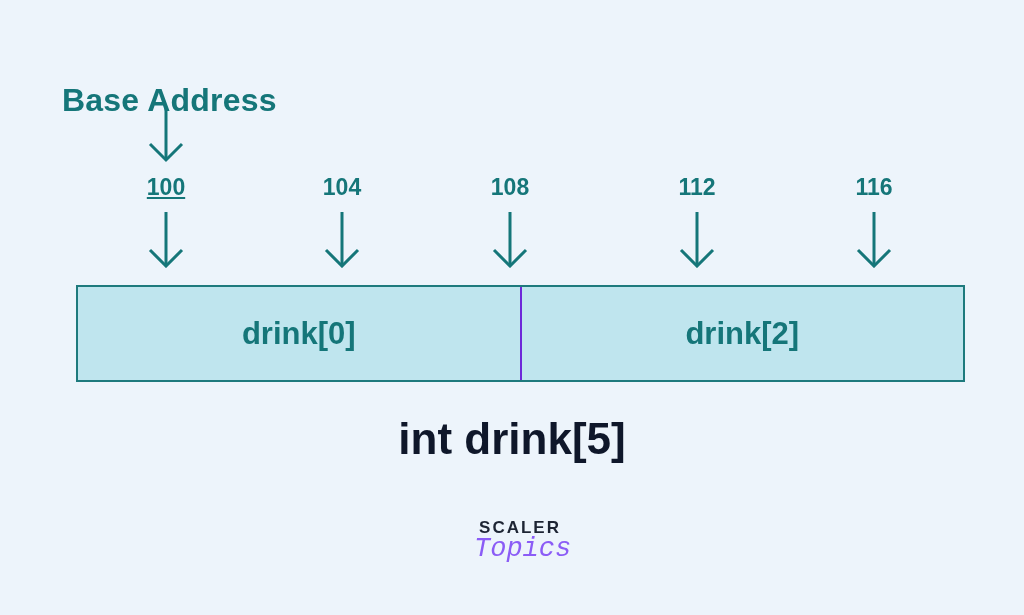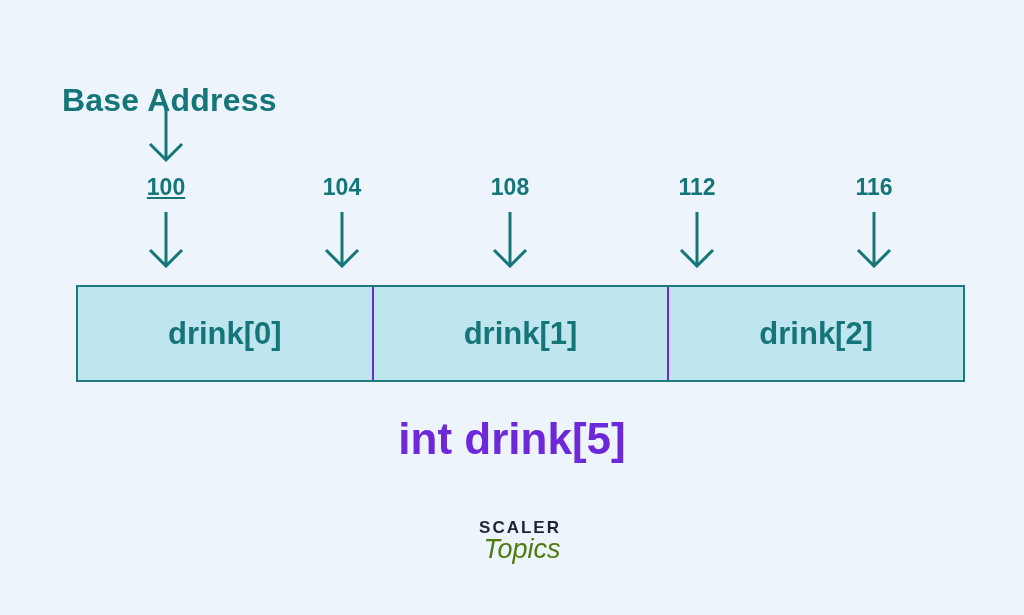--- a/index.html
+++ b/index.html
@@ -26,29 +26,29 @@
     display:flex;
   }
   .cell {
     flex:1; display:flex; align-items:center; justify-content:center;
     font-size:31px; font-weight:bold; color:#157679;
     border-right:2px solid #6d28d9;
   }
   .cell:last-child { border-right:none; }
   .decl {
     left:0; width:1024px; top:414px; text-align:center;
-    font-size:44px; font-weight:bold; color:#6d28d9;
+    font-size:44px; font-weight:bold; color:#0f172a;
   }
   .logo { left:470px; top:518px; width:100px; text-align:center; }
   .logo-top {
     font-size:17px; font-weight:bold; color:#1d2433; letter-spacing:2px;
   }
   .logo-bottom {
-    font-family:Liberation Sans, sans-serif; font-style:italic;
-    font-size:27px; color:#4d7c0f; margin-top:-4px; margin-left:4px;text-align:center;
+    font-family:Liberation Mono, monospace; font-style:italic;
+    font-size:27px; color:#8b5cf6; margin-top:-4px; margin-left:4px;text-align:center;
   }
 </style>
 </head>
 <body>
 
 <div class="abs base-label">Base Address</div>
 
 <div class="abs arrow" style="left:146px; top:106px;">
   <svg width="40" height="58" viewBox="0 0 40 58">
       <line x1="20" y1="2" x2="20" y2="54" stroke="#157679" stroke-width="3"></line>
@@ -88,21 +88,20 @@
 </div>
 <div class="abs arrow" style="left:854px; top:210px;">
   <svg width="40" height="58" viewBox="0 0 40 58">
       <line x1="20" y1="2" x2="20" y2="56" stroke="#157679" stroke-width="3"></line>
       <polyline points="4,40 20,56 36,40" fill="none" stroke="#157679" stroke-width="3"></polyline>
     </svg>
 </div>
 
 <div class="abs array-box">
   <div class="cell">drink[0]</div>
-  <div class="cell">drink[1]</div>
   <div class="cell">drink[2]</div>
 </div>
 
 <div class="abs decl">int drink[5]</div>
 
 <div class="abs logo">
   <div class="logo-top">SCALER</div>
   <div class="logo-bottom">Topics</div>
 </div>
 

